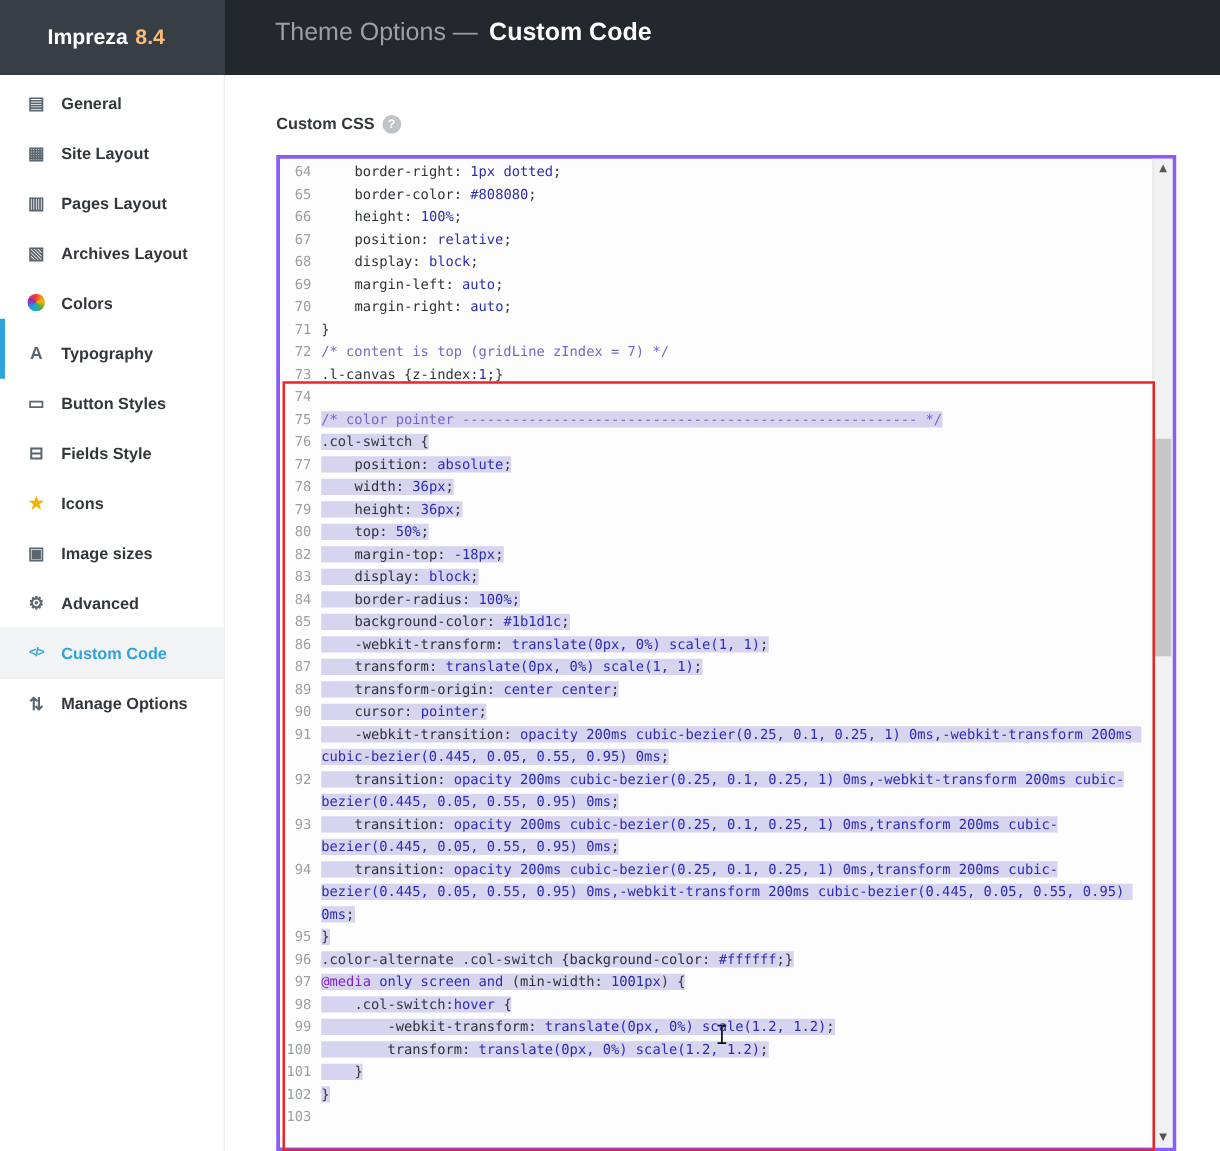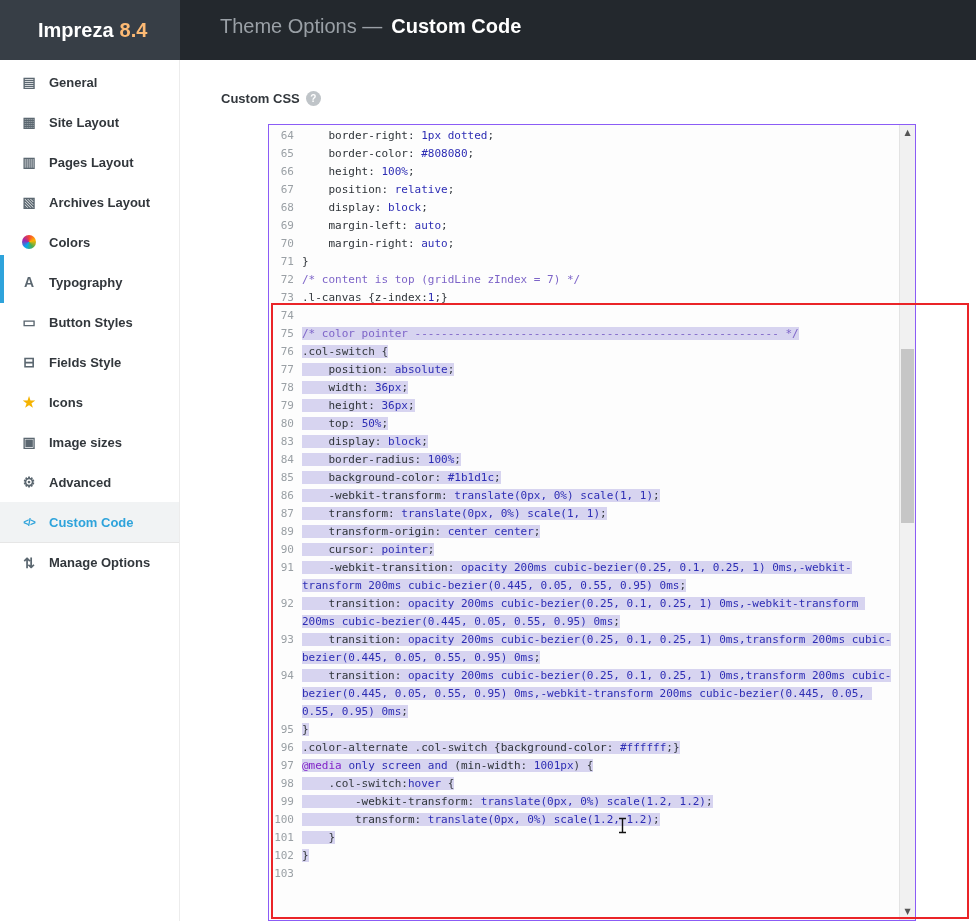--- a/index.html
+++ b/index.html
@@ -9,21 +9,21 @@
   }
   *{box-sizing:border-box;}
   html,body{margin:0;padding:0;}
   body{
     width:976px;height:921px;overflow:hidden;position:relative;
     background:#fff;font-family:"Liberation Sans",sans-serif;
   }
   
   .topbar{position:absolute;top:0;left:0;width:976px;height:60px;background:#23282d;z-index:2;}
   .brand{position:absolute;top:0;left:0;width:180px;height:60px;background:#373e46;
-         display:flex;align-items:center;padding-left:38px;font-size:20px;font-weight:700;color:#fff;cursor:pointer;}
+         display:flex;align-items:center;padding-left:38px;font-size:17px;font-weight:700;color:#fff;cursor:pointer;}
   .brand-version{color:#fdba74;margin-left:6px;}
   .topbar-title{position:absolute;left:220px;top:0;height:52px;display:flex;align-items:center;font-size:20px;}
   .t-muted{color:#9aa0a6;font-weight:400;margin-right:9px;}
   .t-strong{color:#ffffff;font-weight:700;}
   
   .sidebar{position:absolute;top:60px;left:0;width:180px;bottom:0;background:#ffffff;
            border-right:1px solid #ececec;padding-top:2px;z-index:1;}
   .side-item{height:40px;display:flex;align-items:center;padding-left:20px;cursor:pointer;
              color:#32373c;font-size:13px;font-weight:600;}
   .side-item.active{background:#f1f3f4;color:var(--accent);}
@@ -35,23 +35,23 @@
        background:conic-gradient(#f44336,#ffb300,#4caf50,#03a9f4,#9c27b0,#f44336);display:inline-block;}
   .icon-star{color:#f5b301;}
   .icon-code-text{font-size:10px;font-weight:700;letter-spacing:-1px;}
   .accent-strip{position:absolute;left:0;top:255px;width:4px;height:48px;background:var(--accent);z-index:3;}
   
   .main-label{position:absolute;left:221px;top:91px;font-size:13px;font-weight:700;color:#32373c;z-index:1;}
   .help-icon{display:inline-block;width:15px;height:15px;border-radius:50%;background:#bfc4c8;color:#fff;
              font-size:10px;font-weight:700;text-align:center;line-height:15px;margin-left:6px;
              vertical-align:1px;cursor:pointer;}
   
-  .editor{position:absolute;left:221px;top:124px;width:648px;height:797px;border:1px solid #8b5cf6;
+  .editor{position:absolute;left:221px;top:124px;width:720px;height:797px;border:3px solid #8b5cf6;
           background:#fdfdfd;font-family:"DejaVu Sans Mono","Liberation Mono",monospace;
-          font-size:11px;line-height:18px;z-index:1;margin-left:47px;}
+          font-size:11px;line-height:18px;z-index:1;}
   .code-rows{position:absolute;left:0;top:0;right:16px;bottom:0;overflow:hidden;padding-top:2px;cursor:text;}
   .cm-line{display:flex;min-height:18px;}
   .cm-gutter{flex:0 0 30px;text-align:right;padding-right:5px;color:#9aa0a5;}
   .cm-code{flex:1;white-space:pre-wrap;overflow-wrap:break-word;word-wrap:break-word;
            padding:0 4px 0 3px;color:#33383d;}
   .sel{background:var(--selection);}
   .tok-pl{color:#33383d;}
   .tok-pr{color:#2e3338;}
   .tok-va{color:#2d2db4;}
   .tok-cm{color:#7d64c8;}
@@ -211,20 +211,24 @@
       </div>
       <div class="cm-line">
         <span class="cm-gutter">79</span>
         <span class="cm-code"><span class="sel"><span class="tok-pl">    </span><span class="tok-pr">height</span><span class="tok-pl">: </span><span class="tok-va">36px</span><span class="tok-pl">;</span></span></span>
       </div>
       <div class="cm-line">
         <span class="cm-gutter">80</span>
         <span class="cm-code"><span class="sel"><span class="tok-pl">    </span><span class="tok-pr">top</span><span class="tok-pl">: </span><span class="tok-va">50%</span><span class="tok-pl">;</span></span></span>
       </div>
       <div class="cm-line">
+        <span class="cm-gutter">82</span>
+        <span class="cm-code"><span class="sel"><span class="tok-pl">    </span><span class="tok-pr">margin-top</span><span class="tok-pl">: </span><span class="tok-va">-18px</span><span class="tok-pl">;</span></span></span>
+      </div>
+      <div class="cm-line">
         <span class="cm-gutter">83</span>
         <span class="cm-code"><span class="sel"><span class="tok-pl">    </span><span class="tok-pr">display</span><span class="tok-pl">: </span><span class="tok-va">block</span><span class="tok-pl">;</span></span></span>
       </div>
       <div class="cm-line">
         <span class="cm-gutter">84</span>
         <span class="cm-code"><span class="sel"><span class="tok-pl">    </span><span class="tok-pr">border-radius</span><span class="tok-pl">: </span><span class="tok-va">100%</span><span class="tok-pl">;</span></span></span>
       </div>
       <div class="cm-line">
         <span class="cm-gutter">85</span>
         <span class="cm-code"><span class="sel"><span class="tok-pl">    </span><span class="tok-pr">background-color</span><span class="tok-pl">: </span><span class="tok-va">#1b1d1c</span><span class="tok-pl">;</span></span></span>

